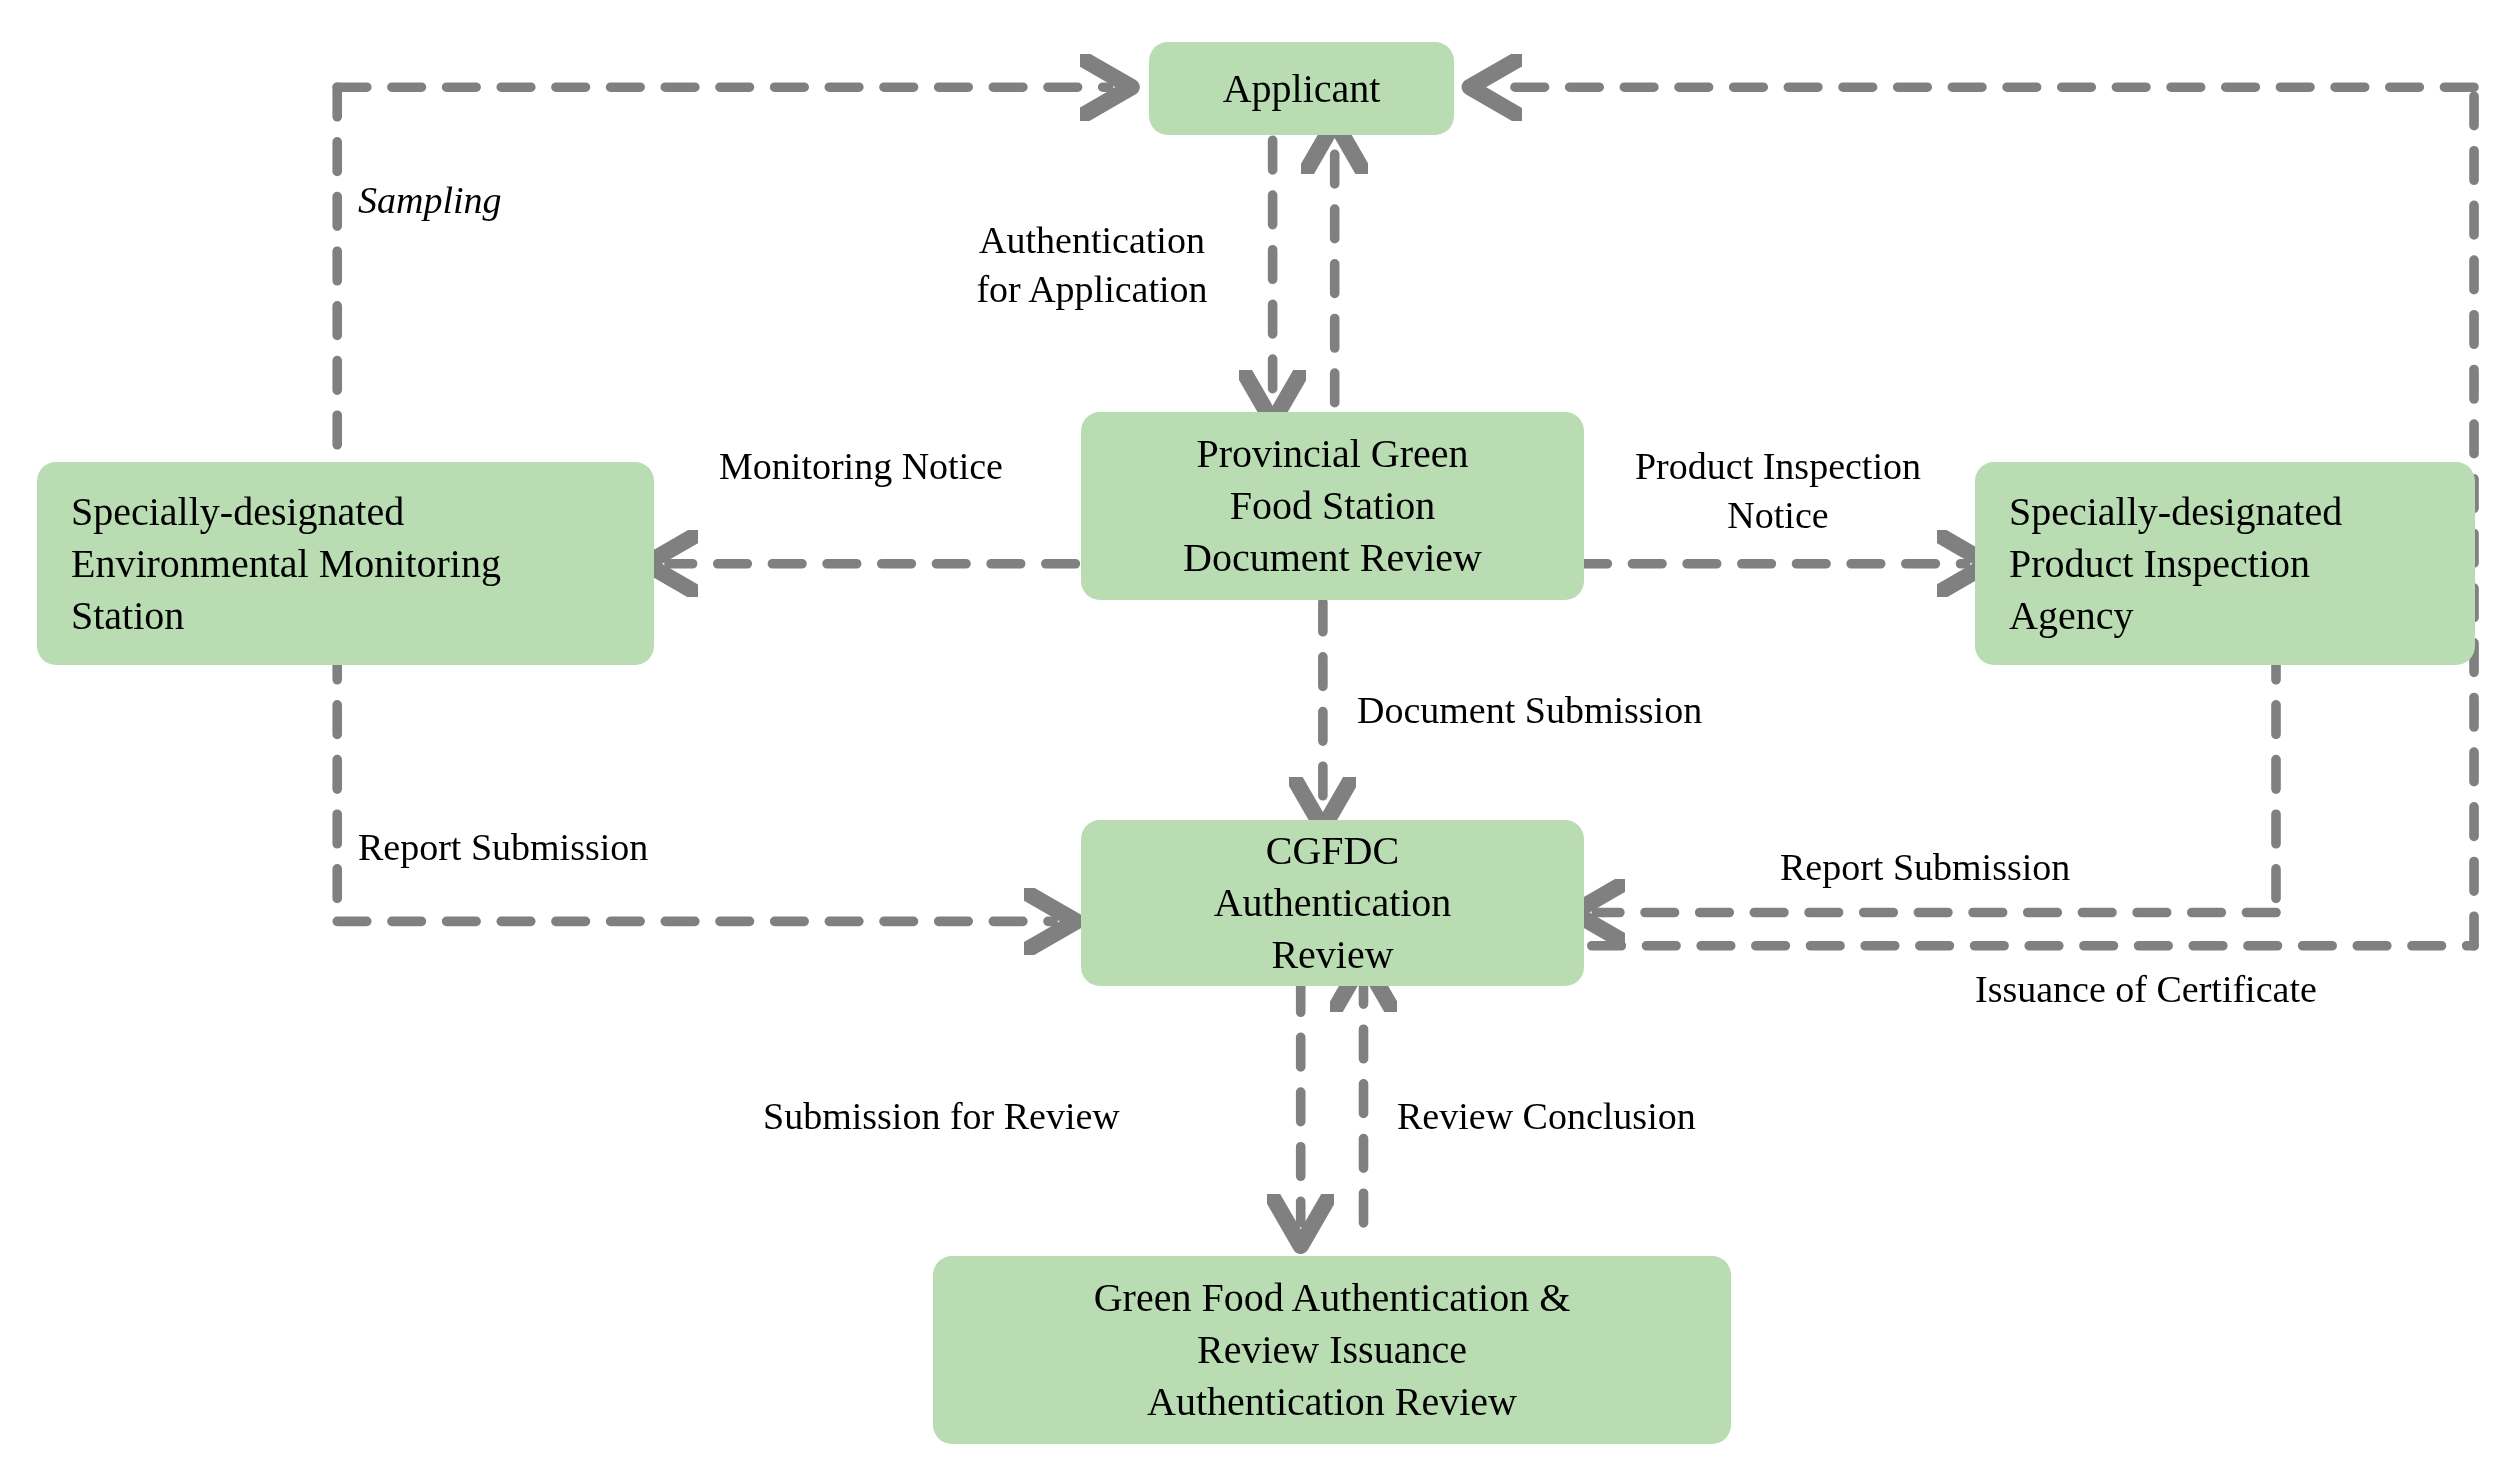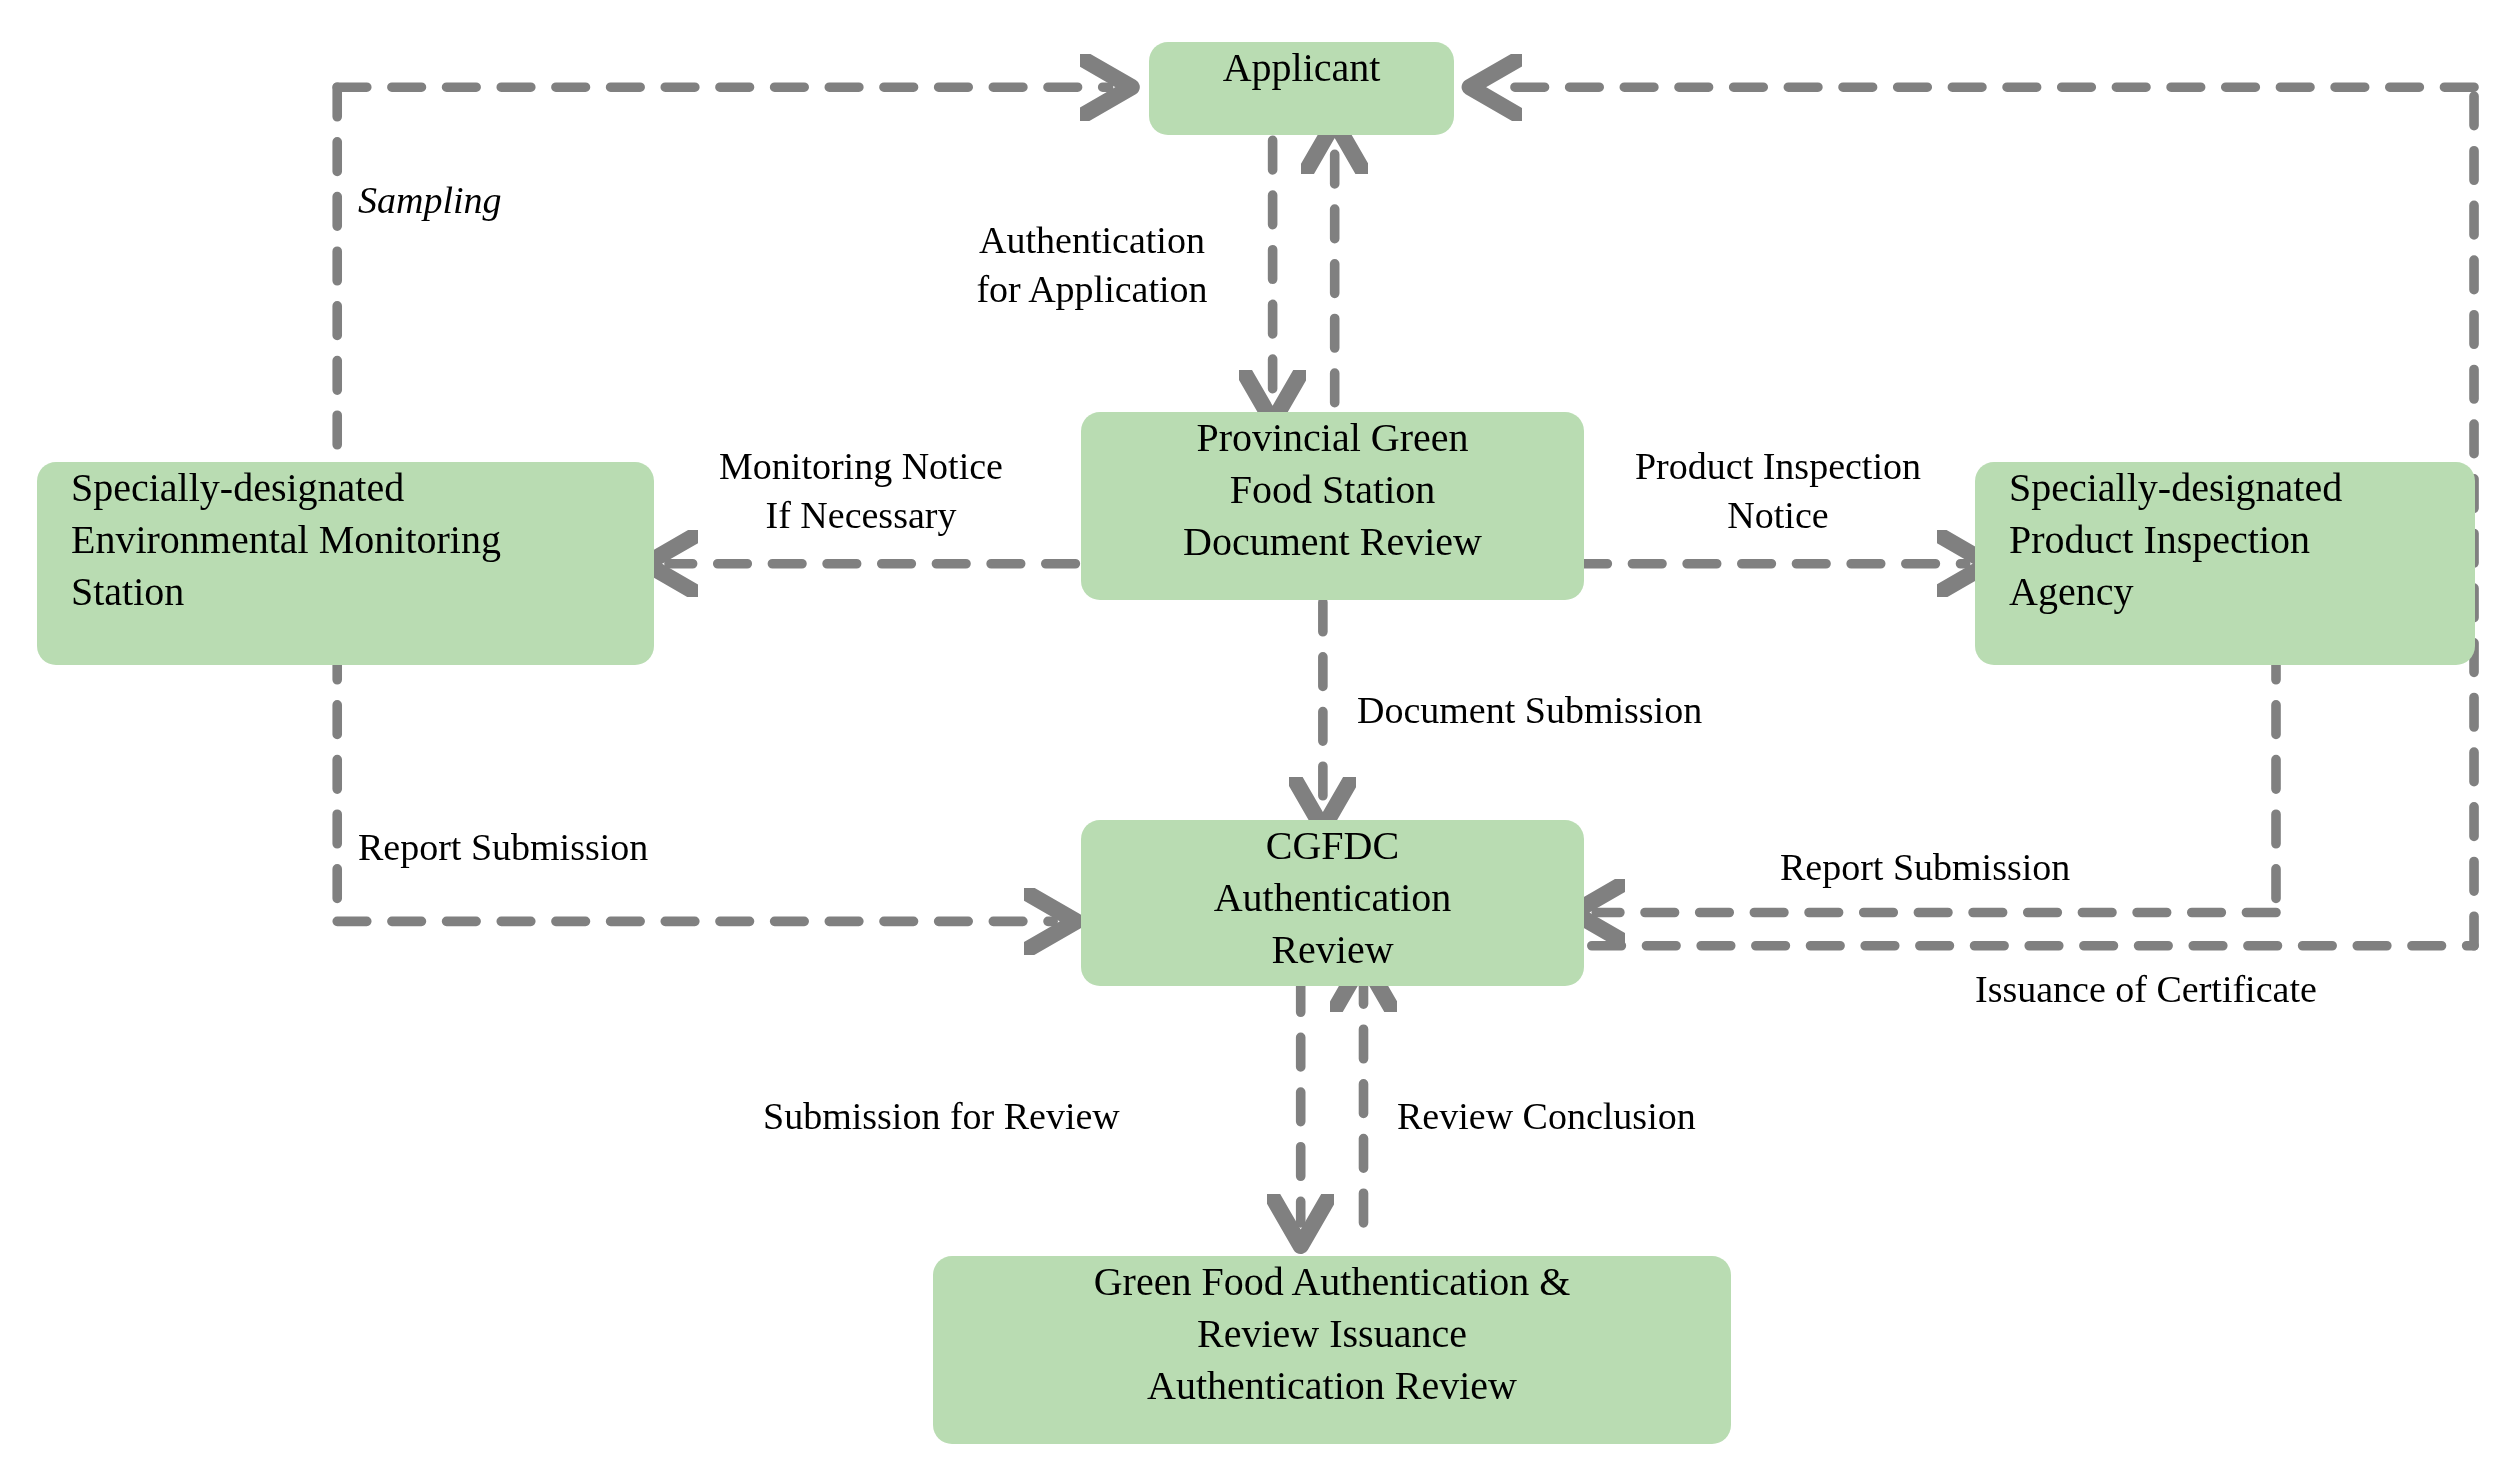--- a/index.html
+++ b/index.html
@@ -24,21 +24,21 @@
     width: 2512px;
     height: 1460px;
   }
   .node {
     position: absolute;
     background: #b9dcb2;
     border-radius: 19px;
     box-sizing: border-box;
     display: flex;
     flex-direction: column;
-    justify-content: flex-start;
+    justify-content: center;
     color: #000000;
     font-size: 40px;
     line-height: 1.30;
     z-index: 3;
   }
   .node .ln { display: block; white-space: nowrap; }
   .node.center { align-items: center; text-align: center; }
   .node.leftal { align-items: flex-start; text-align: left; padding-left: 34px; }
 
   .edge-label {
@@ -136,21 +136,20 @@
   </div>
 
   <div class="edge-label ctr" style="left:933px; top:216px; width:318px;">
     <span class="ln">Authentication</span>
     <span class="ln">for Application</span>
   </div>
 
 
   <div class="edge-label ctr" style="left:669px; top:442px; width:384px;">
     <span class="ln">Monitoring Notice</span>
-    <span class="ln">If Necessary</span>
   </div>
 
   <div class="edge-label ctr" style="left:1582px; top:442px; width:392px;">
     <span class="ln">Product Inspection</span>
     <span class="ln">Notice</span>
   </div>
 
   <div class="edge-label lft" style="left:1357px; top:686px;">
     <span class="ln">Document Submission</span>
   </div>

